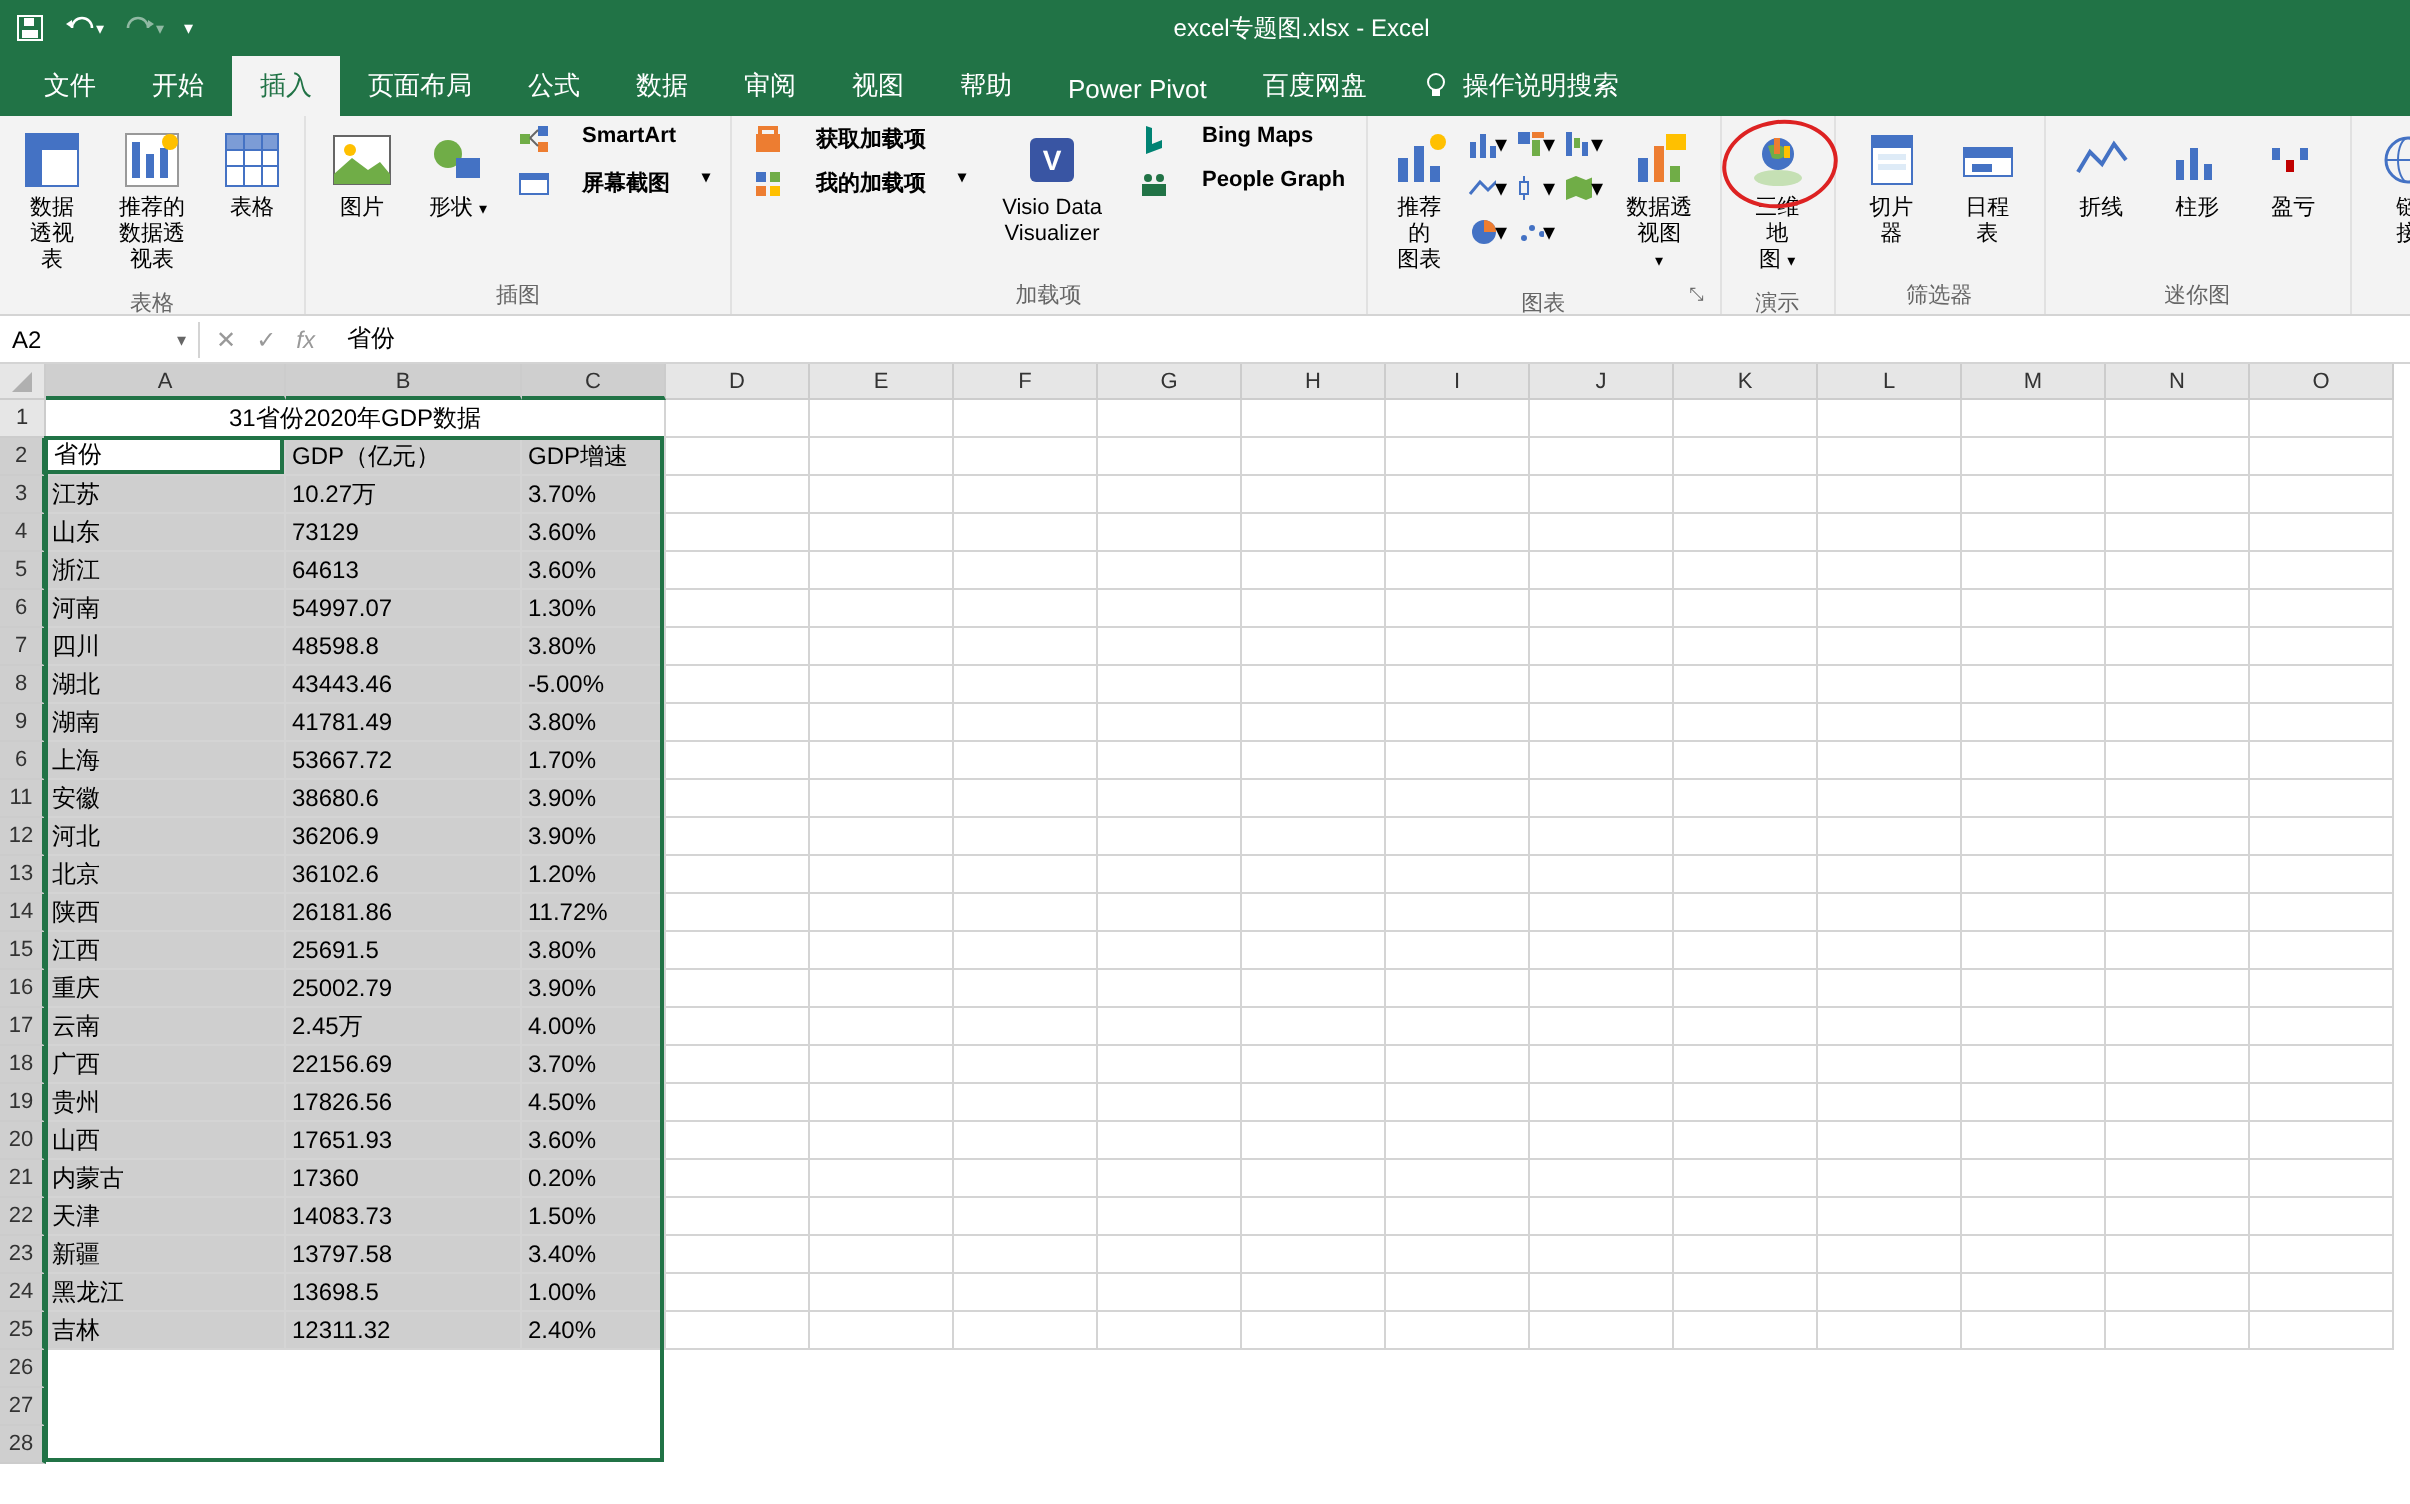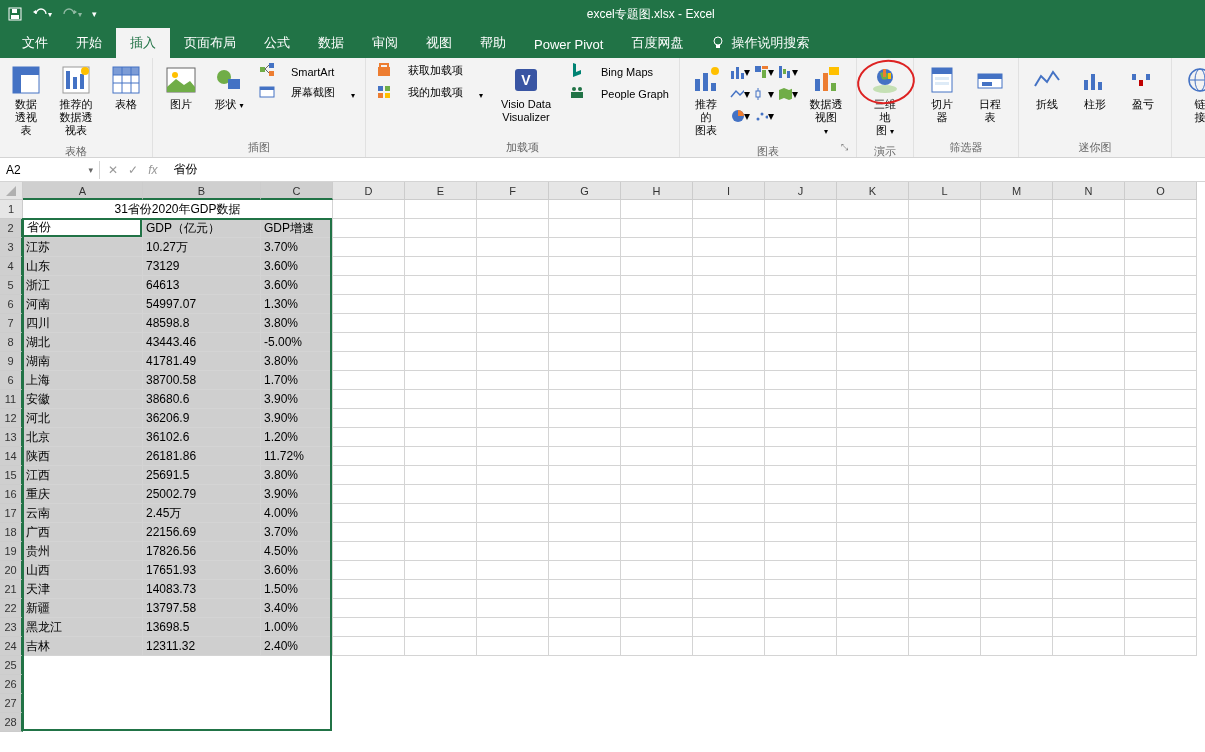--- a/index.html
+++ b/index.html
@@ -19,21 +19,21 @@
 
 
 .ribbon { background: #f3f3f3; height: 100px; display: flex; border-bottom: 1px solid #d4d4d4; }
 .group { border-right: 1px solid #e1e1e1; padding: 2px 6px 0 6px; display: flex; flex-direction: column; position: relative; }
 .group-content { flex: 1; display: flex; align-items: flex-start; gap: 4px; }
 .group-label { text-align: center; font-size: 11px; color: #666; padding: 2px 0; }
 .big-btn { display: flex; flex-direction: column; align-items: center; justify-content: flex-start; padding: 4px 6px; cursor: pointer; min-width: 40px; }
 .big-btn .icon-box { width: 32px; height: 32px; margin-bottom: 2px; display:flex; align-items:center; justify-content:center; }
 .big-btn .lbl { font-size: 11px; text-align: center; line-height: 1.2; }
 .stack { display: flex; flex-direction: column; gap: 2px; }
-.small-btn { display: flex; align-items: flex-end; gap: 16px; padding: 2px 4px; cursor: pointer; font-size: 11px; white-space: nowrap; }
+.small-btn { display: flex; align-items: flex-start; gap: 16px; padding: 2px 4px; cursor: pointer; font-size: 11px; white-space: nowrap; font-weight: bold; }
 .small-btn .sicon { width: 16px; height: 16px; display:flex; align-items:center; justify-content:center; }
 .mini-row { display: flex; gap: 4px; align-items: center; }
 .mini-chart { width: 20px; height: 16px; display:flex; align-items:center; justify-content:center; cursor:pointer; }
 .dlauncher { position: absolute; right: 3px; bottom: 3px; width: 12px; height: 12px; font-size: 9px; color: #666; cursor:pointer; }
 .red-circle { position: absolute; border: 2px solid #d22; border-radius: 50%; width: 58px; height: 44px; top: 0px; left: -6px; pointer-events: none; transform: rotate(-8deg); }
 
 
 .fbar { display: flex; align-items: center; height: 24px; border-bottom: 1px solid #d4d4d4; background: #fff; }
 .namebox { width: 100px; border-right: 1px solid #d4d4d4; padding: 2px 6px; font-size: 12px; display:flex; align-items:center; justify-content:space-between; }
 .namebox .drop { color:#666; font-size:9px; }
@@ -654,21 +654,21 @@
           <div class="cell" style="width: 72px; height: 19px;"></div>
           <div class="cell" style="width: 72px; height: 19px;"></div>
           <div class="cell" style="width: 72px; height: 19px;"></div>
           <div class="cell" style="width: 72px; height: 19px;"></div>
           <div class="cell" style="width: 72px; height: 19px;"></div>
           <div class="cell" style="width: 72px; height: 19px;"></div>
           <div class="cell" style="width: 72px; height: 19px;"></div>
         </div>
         <div class="cell-row">
           <div class="cell selected" style="width: 120px; height: 19px;">上海</div>
-          <div class="cell selected" style="width: 118px; height: 19px;">38700.58</div>
+          <div class="cell selected" style="width: 118px; height: 19px;">53667.72</div>
           <div class="cell selected" style="width: 72px; height: 19px;">1.70%</div>
           <div class="cell" style="width: 72px; height: 19px;"></div>
           <div class="cell" style="width: 72px; height: 19px;"></div>
           <div class="cell" style="width: 72px; height: 19px;"></div>
           <div class="cell" style="width: 72px; height: 19px;"></div>
           <div class="cell" style="width: 72px; height: 19px;"></div>
           <div class="cell" style="width: 72px; height: 19px;"></div>
           <div class="cell" style="width: 72px; height: 19px;"></div>
           <div class="cell" style="width: 72px; height: 19px;"></div>
           <div class="cell" style="width: 72px; height: 19px;"></div>
@@ -840,20 +840,37 @@
           <div class="cell" style="width: 72px; height: 19px;"></div>
           <div class="cell" style="width: 72px; height: 19px;"></div>
           <div class="cell" style="width: 72px; height: 19px;"></div>
           <div class="cell" style="width: 72px; height: 19px;"></div>
           <div class="cell" style="width: 72px; height: 19px;"></div>
           <div class="cell" style="width: 72px; height: 19px;"></div>
           <div class="cell" style="width: 72px; height: 19px;"></div>
           <div class="cell" style="width: 72px; height: 19px;"></div>
         </div>
         <div class="cell-row">
+          <div class="cell selected" style="width: 120px; height: 19px;">内蒙古</div>
+          <div class="cell selected" style="width: 118px; height: 19px;">17360</div>
+          <div class="cell selected" style="width: 72px; height: 19px;">0.20%</div>
+          <div class="cell" style="width: 72px; height: 19px;"></div>
+          <div class="cell" style="width: 72px; height: 19px;"></div>
+          <div class="cell" style="width: 72px; height: 19px;"></div>
+          <div class="cell" style="width: 72px; height: 19px;"></div>
+          <div class="cell" style="width: 72px; height: 19px;"></div>
+          <div class="cell" style="width: 72px; height: 19px;"></div>
+          <div class="cell" style="width: 72px; height: 19px;"></div>
+          <div class="cell" style="width: 72px; height: 19px;"></div>
+          <div class="cell" style="width: 72px; height: 19px;"></div>
+          <div class="cell" style="width: 72px; height: 19px;"></div>
+          <div class="cell" style="width: 72px; height: 19px;"></div>
+          <div class="cell" style="width: 72px; height: 19px;"></div>
+        </div>
+        <div class="cell-row">
           <div class="cell selected" style="width: 120px; height: 19px;">天津</div>
           <div class="cell selected" style="width: 118px; height: 19px;">14083.73</div>
           <div class="cell selected" style="width: 72px; height: 19px;">1.50%</div>
           <div class="cell" style="width: 72px; height: 19px;"></div>
           <div class="cell" style="width: 72px; height: 19px;"></div>
           <div class="cell" style="width: 72px; height: 19px;"></div>
           <div class="cell" style="width: 72px; height: 19px;"></div>
           <div class="cell" style="width: 72px; height: 19px;"></div>
           <div class="cell" style="width: 72px; height: 19px;"></div>
           <div class="cell" style="width: 72px; height: 19px;"></div>

